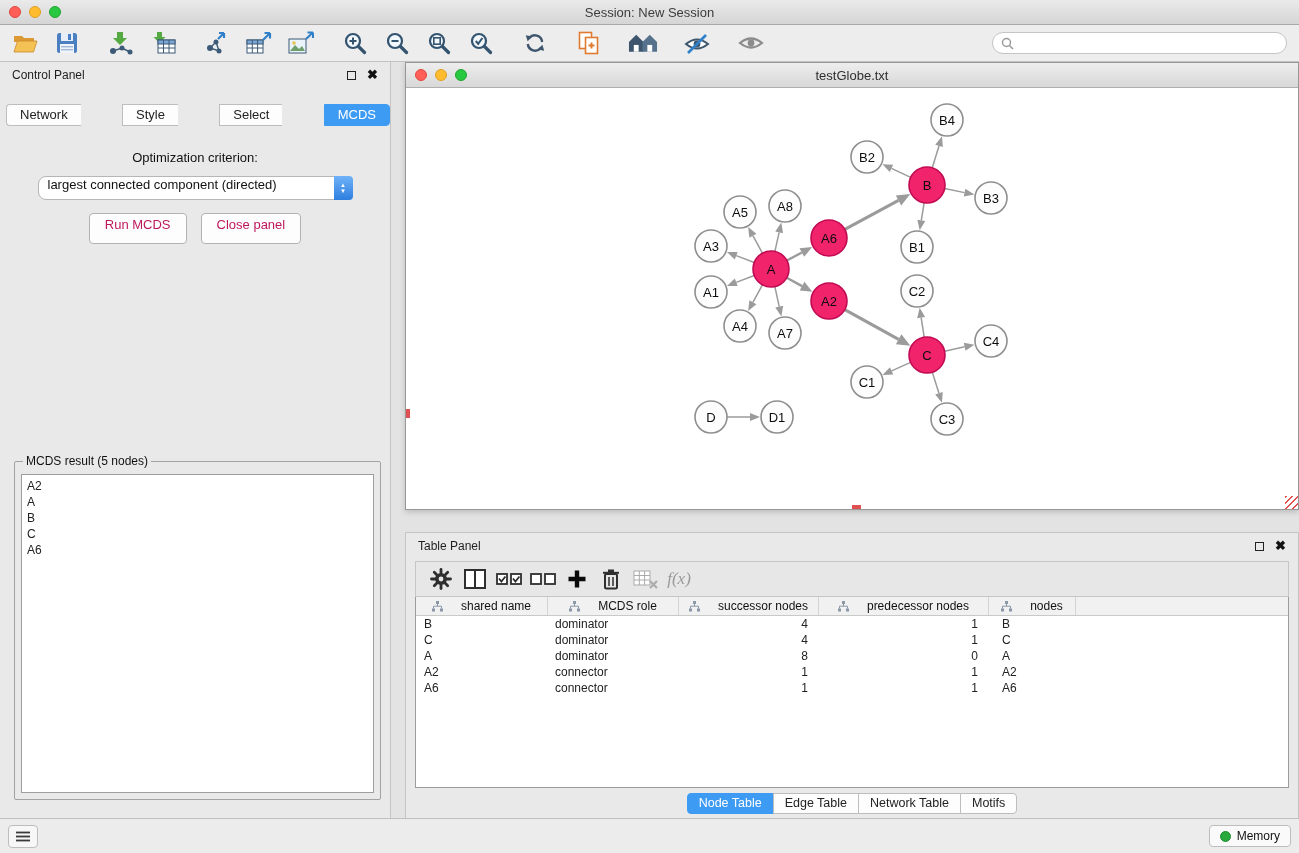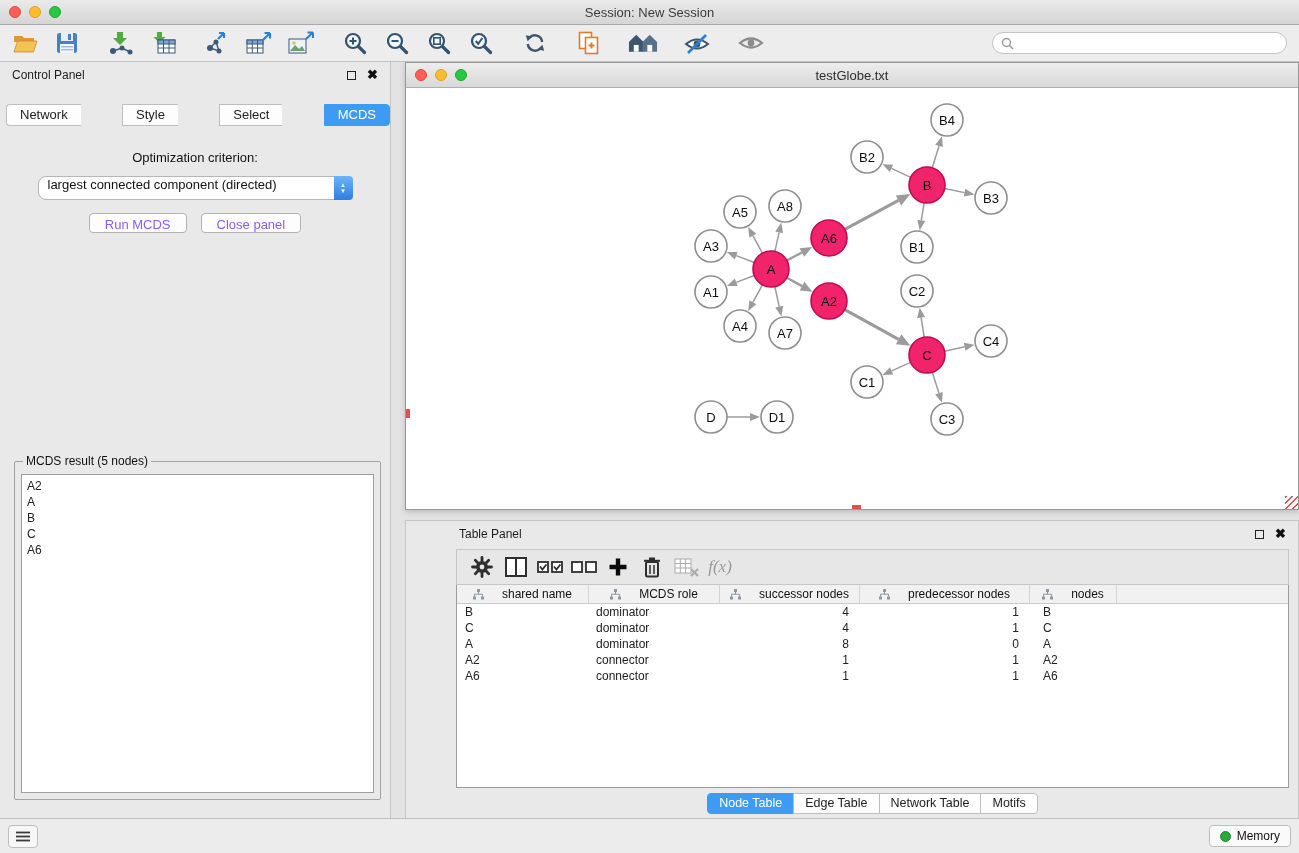--- a/index.html
+++ b/index.html
@@ -37,40 +37,40 @@
   .close-x { font-size:13px; font-weight:bold; color:#111; line-height:10px; cursor:pointer; }
   .cp-tabs { display:flex; justify-content:space-between; margin-top:16px;padding-left:6px; }
   .cp-tab { font-size:13px; padding:2px 13px 3px; border:1px solid #BDBDBD; border-right:none; background:#FDFDFD; color:#222; cursor:pointer; }
   .cp-tab:first-child { border-radius:4px 0 0 4px; }
   .cp-tab:last-child { border-right:1px solid #BDBDBD; border-radius:0 4px 4px 0; }
   .cp-tab.active { background:#3E9BF4; border-color:#3E9BF4; color:#fff; }
   .opt-label { text-align:center; font-size:13px; margin-top:24px; color:#111; }
   .dropdown { margin:11px auto 0; width:315px; height:24px; background:#fff; border:1px solid #B6B6B6; border-radius:8px; display:flex; align-items:flex-start; position:relative; font-size:13px; padding-left:9px; cursor:pointer; color:#111; }
   .dd-stepper { position:absolute; right:-1px; top:-1px; bottom:-1px; width:19px; background:linear-gradient(#6FB2F8,#2E7FE0); border-radius:0 4px 4px 0; color:#fff; display:flex; flex-direction:column; align-items:center; justify-content:center; font-size:6px; line-height:6px; }
   .cp-buttons { display:flex; justify-content:center; gap:14px; margin-top:13px; }
-  .btn { background:#FDFDFD; border:1px solid #B3B3B3; border-radius:4px; font-size:13px; padding:3px 15px 0; cursor:pointer; color:#8b5cf6; font-family:"Liberation Sans",sans-serif; }
+  .btn { background:#FDFDFD; border:1px solid #B3B3B3; border-radius:4px; font-size:13px; padding:3px 15px 11px; cursor:pointer; color:#be185d; font-family:"Liberation Sans",sans-serif; }
   .mcds-fieldset { position:absolute; left:14px; right:9px; top:392px; bottom:18px; border:1px solid #A3A3A3; border-radius:2px; padding:6px 6px 6px; }
   .mcds-fieldset legend { font-size:12px; padding:0 3px; margin-left:2px; color:#111; }
   .mcds-list { width:100%; height:100%; background:#fff; border:1px solid #9E9E9E; overflow:auto; font-size:12px; padding:3px 5px; }
   .mcds-item { line-height:16px; cursor:default; }
 
   
   .right-area { flex:1 1 auto; display:flex; flex-direction:column; padding-left:14px; overflow:hidden; }
 
   .network-window { height:448px; flex:0 0 448px; border:1px solid #979797; background:#fff; display:flex; flex-direction:column; position:relative; box-shadow:0 2px 6px rgba(0,0,0,0.18); }
   .nw-titlebar { height:25px; flex:0 0 25px; background:linear-gradient(#EDEDED,#D8D8D8); border-bottom:1px solid #AFAFAF; display:flex; align-items:center; position:relative; }
   .nw-title { position:absolute; left:0; right:0; text-align:center; font-size:13px; color:#2E2E2E; }
   .nw-canvas { flex:1; position:relative; overflow:hidden; background:#fff; }
   .nw-canvas svg { position:absolute; left:0; top:0; }
   .edge-mark-left { position:absolute; left:0; top:346px; width:4px; height:9px; background:#E05050; }
   .edge-mark-bottom { position:absolute; bottom:0; left:50%; width:9px; height:4px; background:#E05050; }
   .corner-grip { position:absolute; right:0; bottom:0; width:13px; height:13px; background:repeating-linear-gradient(135deg,#E05050 0 1.5px, transparent 1.5px 4.5px); cursor:nwse-resize; }
 
   
-  .table-panel { flex:1 1 auto; margin-top:10px; background:#E9E9E9; border:1px solid #C4C4C4; border-bottom:none; display:flex; flex-direction:column; overflow:hidden;padding-left:41px; }
+  .table-panel { flex:1 1 auto; margin-top:22px; background:#E9E9E9; border:1px solid #C4C4C4; border-bottom:none; display:flex; flex-direction:column; overflow:hidden; }
   .tp-toolbar { height:36px; flex:0 0 36px; margin:2px 9px 0; border:1px solid #C6C6C6; background:#E7E7E7; display:flex; align-items:center; padding:0 8px; }
   .tp-icon { width:34px; height:30px; display:flex; align-items:center; justify-content:center; cursor:pointer; }
   .tp-icon.disabled { cursor:default; }
   .fx { font-family:"Liberation Serif",serif; font-style:italic; color:#9A9A9A; font-size:17px; }
   .tp-table { flex:1 1 auto; margin:0 9px; background:#fff; border:1px solid #9C9C9C; border-top:none; overflow:hidden; display:flex; flex-direction:column; }
   .trow { display:grid; grid-template-columns:131px 131px 140px 170px 87px 1fr; }
   .thead { background:#F1F1F1; border-bottom:1px solid #C9C9C9; flex:0 0 auto; }
   .thcell { font-size:12px; color:#111; display:flex; align-items:center; justify-content:center; gap:18px; padding:2px 4px; border-left:1px solid #D4D4D4; cursor:pointer; }
   .thcell:first-child { border-left:none; }
   .thcell.filler { cursor:default; }

